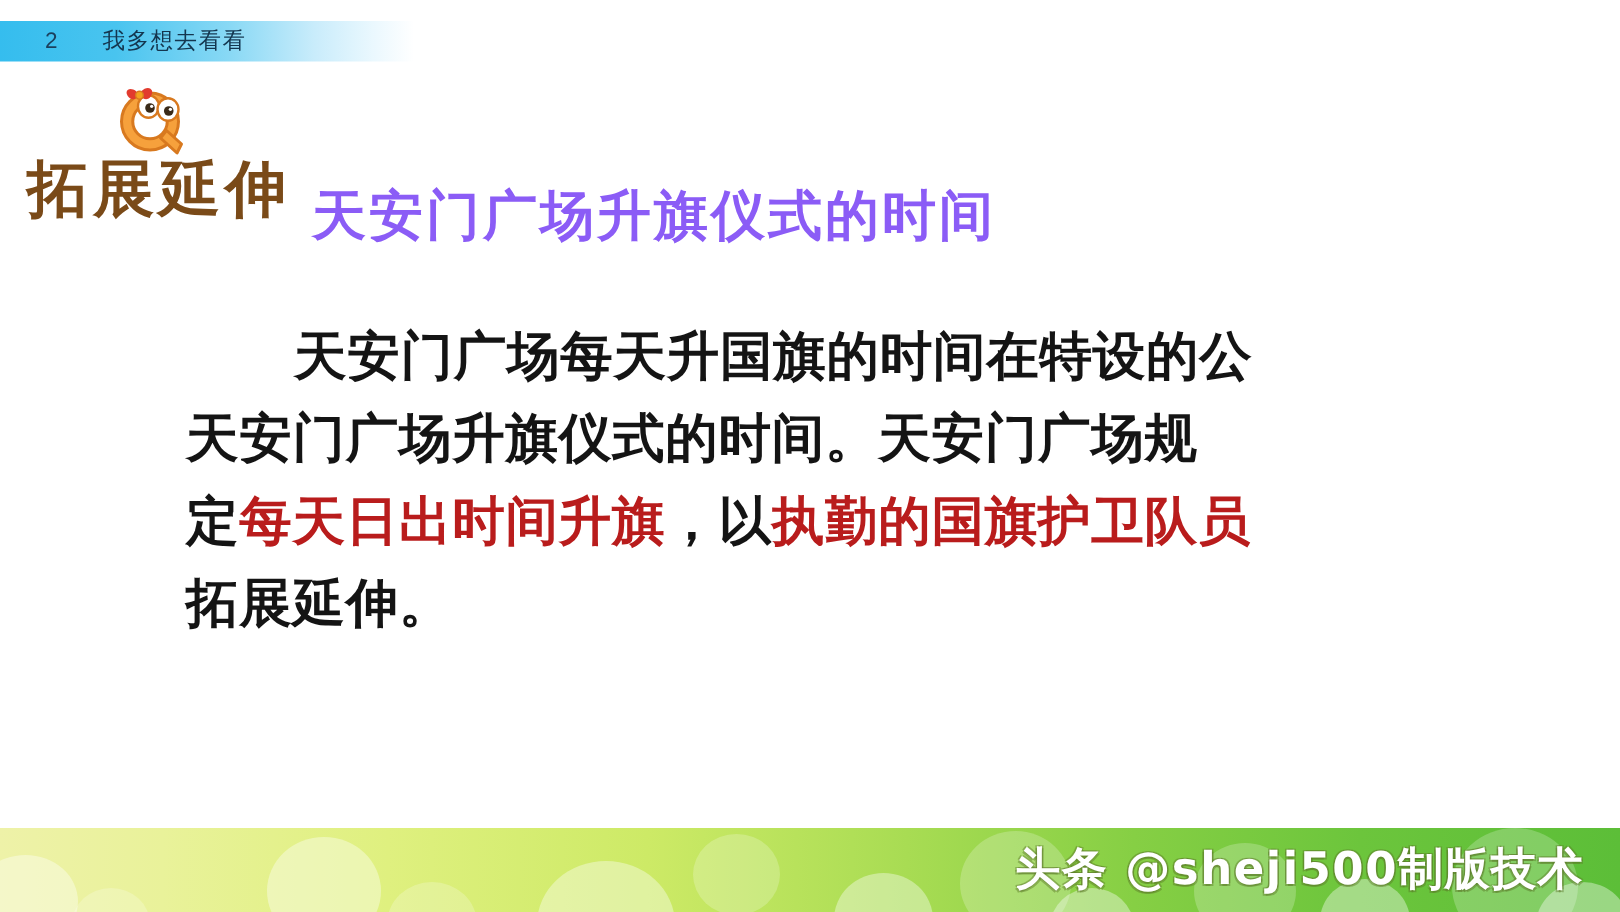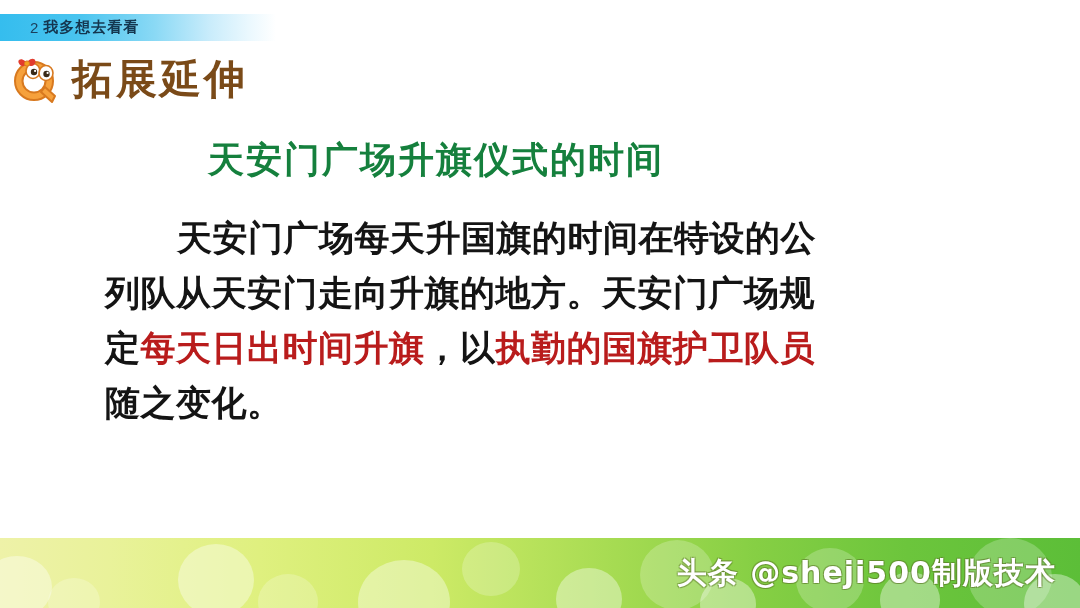--- a/index.html
+++ b/index.html
@@ -42,32 +42,33 @@
     font-family: "Liberation Sans", sans-serif;
     font-size: 15px;
     color: #1b3f5c;
     font-weight: 500;
     letter-spacing: 0;
   }
   .lesson-name {
     font-family: "DejaVu Sans", "Liberation Sans", sans-serif;
     font-size: 15px;
     color: #14364f;
-    font-weight: 700;
-    margin-left: 5px;
+    font-weight: 400;
+    margin-left: 30px;
     letter-spacing: 1px;
   }
 
   
   .section-head {
     position: absolute;
     left: 8px;
     top: 52px;
     display: flex;
     align-items: center;
+    flex-direction: column;
   }
   .mascot {
     position: relative;
     width: 54px;
     height: 54px;
     flex: 0 0 auto;
   }
   .mascot svg { display:block; }
 
   .section-title {
@@ -78,27 +79,27 @@
     margin-left: 10px;
     letter-spacing: 3px;
     line-height: 1;
     white-space: nowrap;
   }
 
   
   .article-title {
     position: absolute;
     left: 0;
-    top: 136px;
+    top: 120px;
     width: 872px;
     text-align: center;
     font-family: "DejaVu Sans", "Liberation Sans", sans-serif;
     font-size: 36px;
     font-weight: 700;
-    color: #15803d;
+    color: #8b5cf6;
     letter-spacing: 2px;
     white-space: nowrap;
   }
 
   .article-body {
     position: absolute;
     left: 105px;
     top: 210px;
     width: 852px;
     font-family: "DejaVu Serif", "Liberation Serif", serif;
@@ -108,29 +109,30 @@
     line-height: 55px;
     letter-spacing: 0.5px;
     text-align: justify;
     text-justify: inter-character;
   }
   .article-body .indent { display: inline-block; width: 72px; }
   .article-body .hl { color: #b91c1c; }
   .article-body .ln {
     display: block;
     white-space: nowrap;
+    margin-left: 19px;
   }
 
   
   .bottom-band {
     position: absolute;
     left: 0;
     bottom: 0;
     width: 1080px;
-    height: 70px;
+    height: 56px;
     overflow: hidden;
     background: linear-gradient(to right,
         #eef2a8 0%,
         #e9f29a 10%,
         #dff07f 24%,
         #cdea66 40%,
         #a8dc53 56%,
         #86cf44 70%,
         #6cc53c 84%,
         #5cbe38 100%);
@@ -192,23 +194,23 @@
         <circle cx="19" cy="11.5" r="2.6" fill="#f4a21f" stroke="#d8791f" stroke-width="1"></circle>
       </svg>
     </div>
     <div class="section-title">拓展延伸</div>
   </div>
 
   <div class="article-title">天安门广场升旗仪式的时间</div>
 
   <div class="article-body" id="article-body">
       <span class="ln"><span class="indent"></span><span>天安门广场每天升国旗的时间在特设的公</span></span>
-      <span class="ln"><span>列队从天安门走向升旗的地方。天安门广场规</span></span>
+      <span class="ln"><span>天安门广场升旗仪式的时间。天安门广场规</span></span>
       <span class="ln"><span>定</span><span class="hl">每天日出时间升旗</span><span>，以</span><span class="hl">执勤的国旗护卫队员</span></span>
-      <span class="ln"><span>随之变化。</span></span>
+      <span class="ln"><span>拓展延伸。</span></span>
     </div>
 
   <div class="bottom-band">
     <div class="bokeh" style="left:-18px; top:18px; width:70px; height:62px;"></div>
     <div class="bokeh soft" style="left:48px; top:40px; width:52px; height:48px;"></div>
     <div class="bokeh" style="left:178px; top:6px; width:76px; height:72px;"></div>
     <div class="bokeh soft" style="left:258px; top:36px; width:60px; height:56px;"></div>
     <div class="bokeh" style="left:358px; top:22px; width:92px; height:84px;"></div>
     <div class="bokeh soft" style="left:462px; top:4px; width:58px; height:54px;"></div>
     <div class="bokeh" style="left:556px; top:30px; width:66px; height:62px;"></div>

